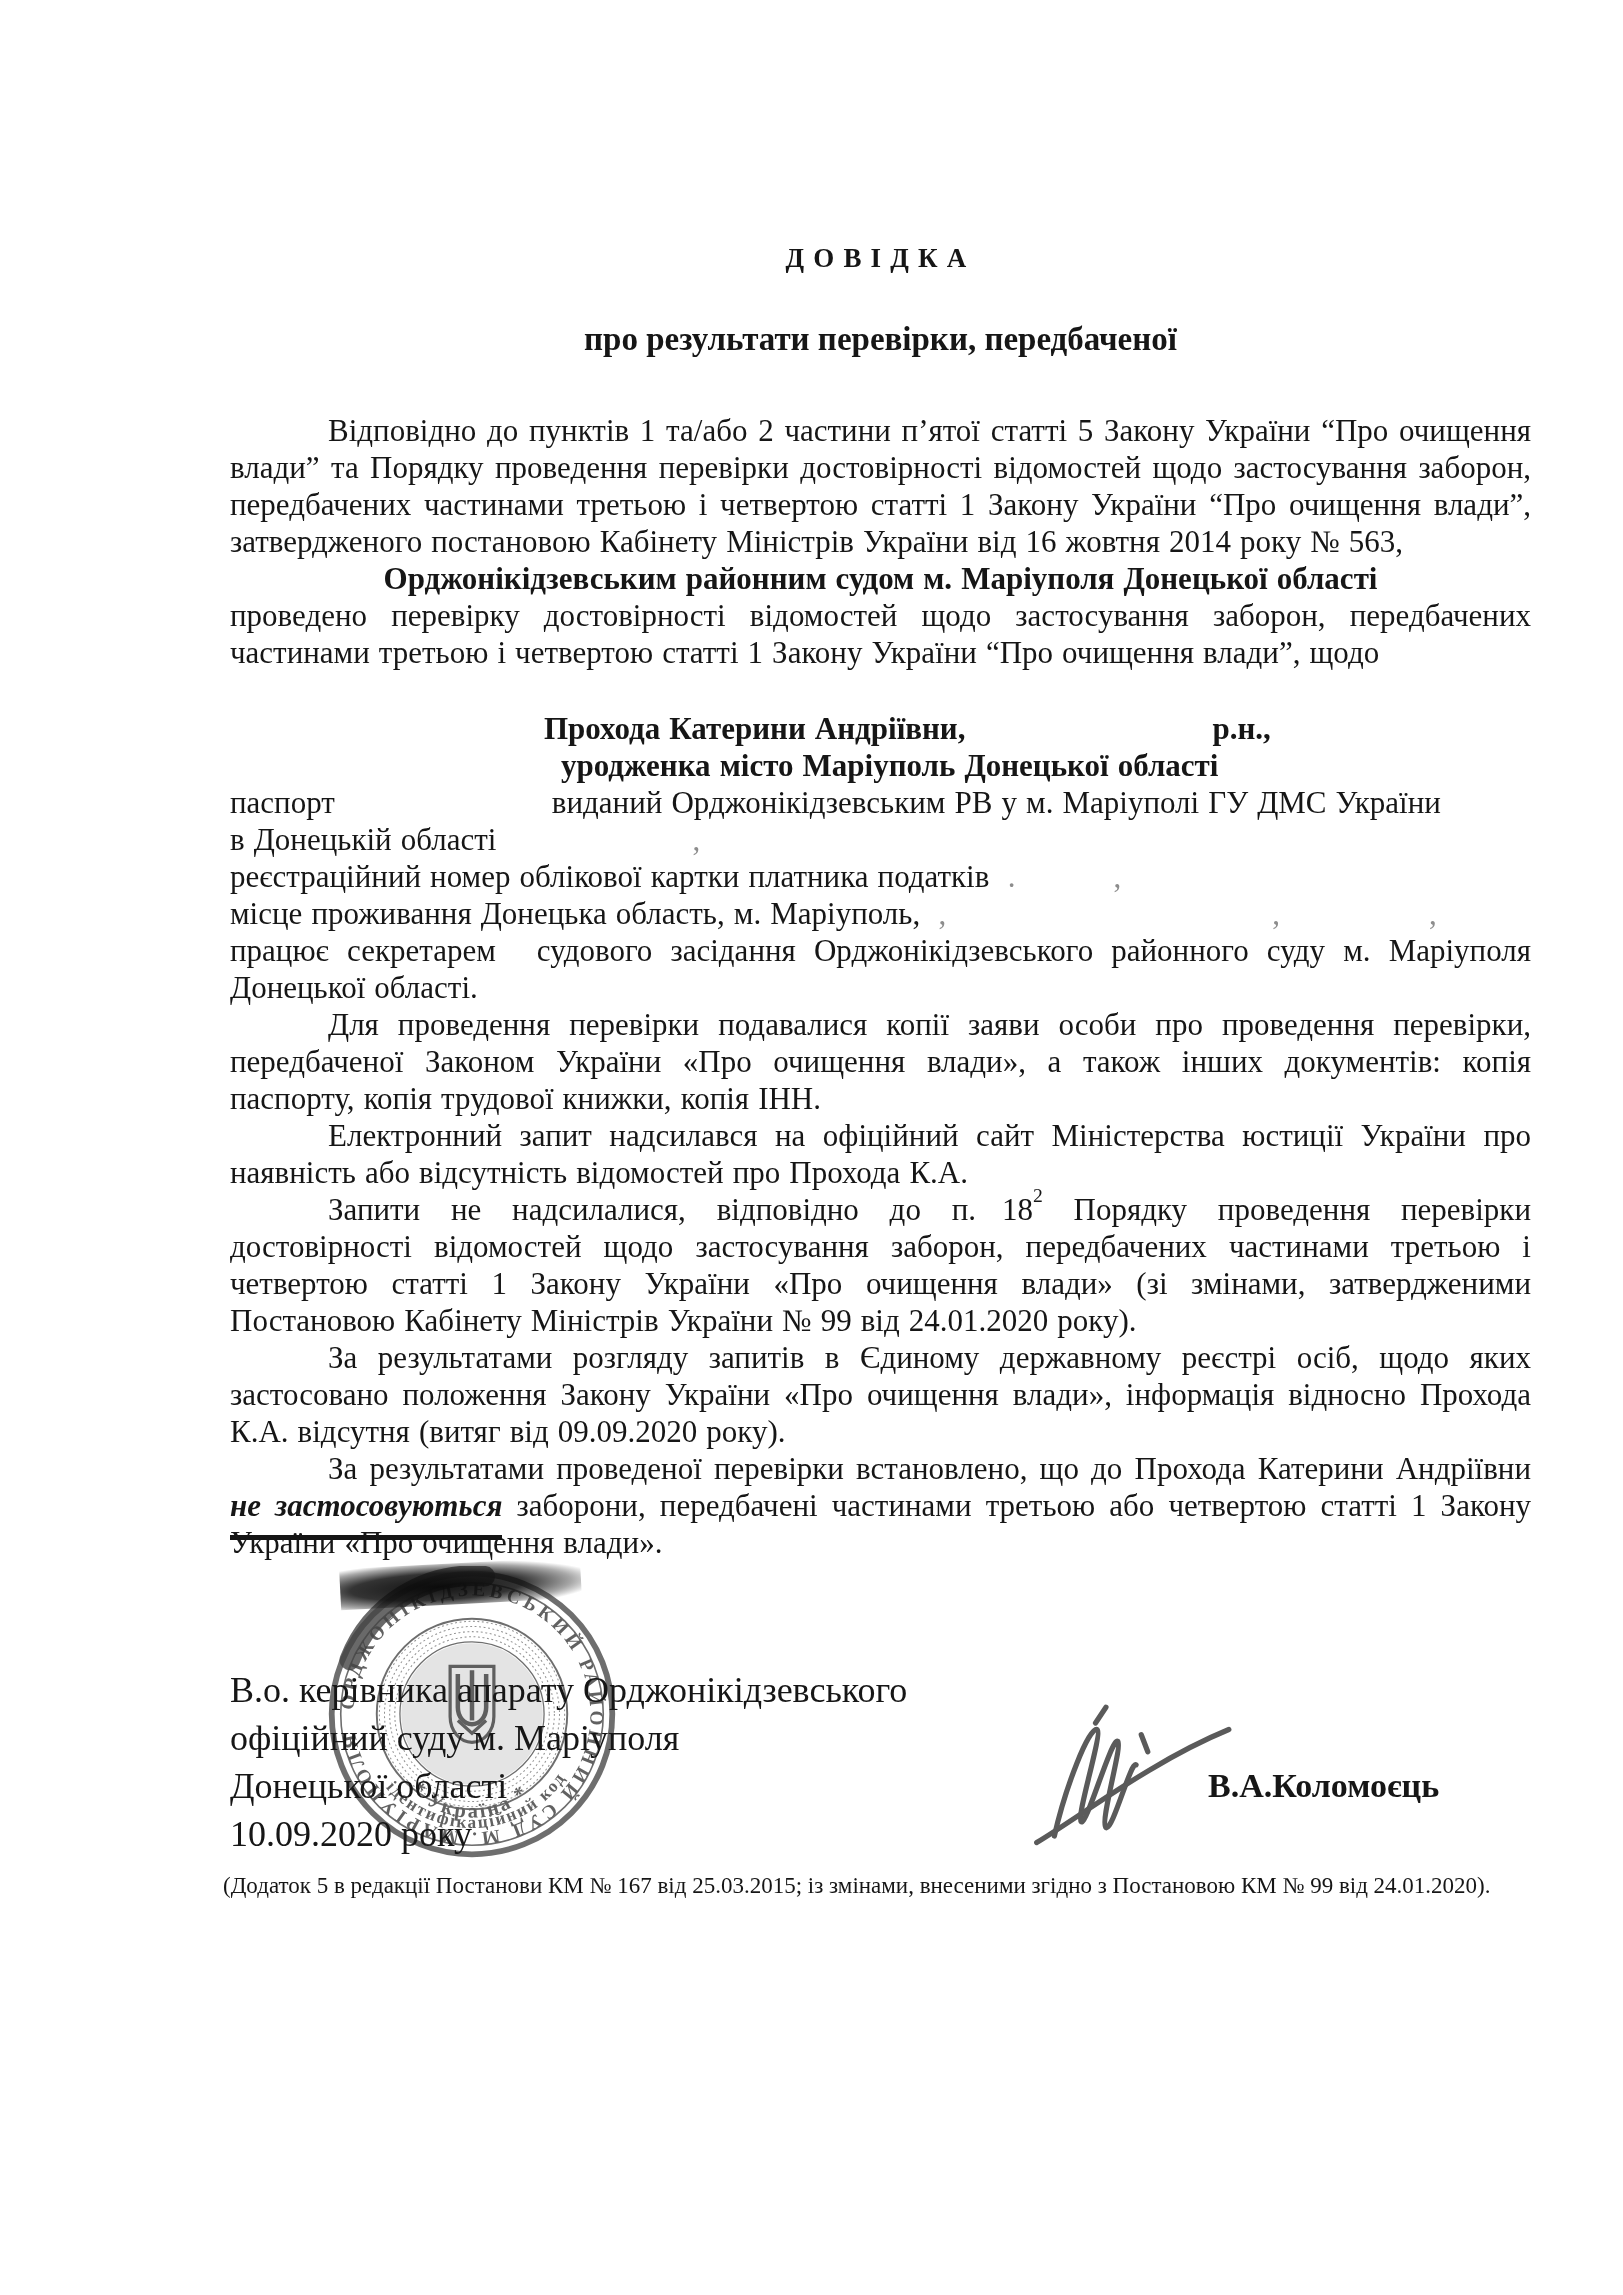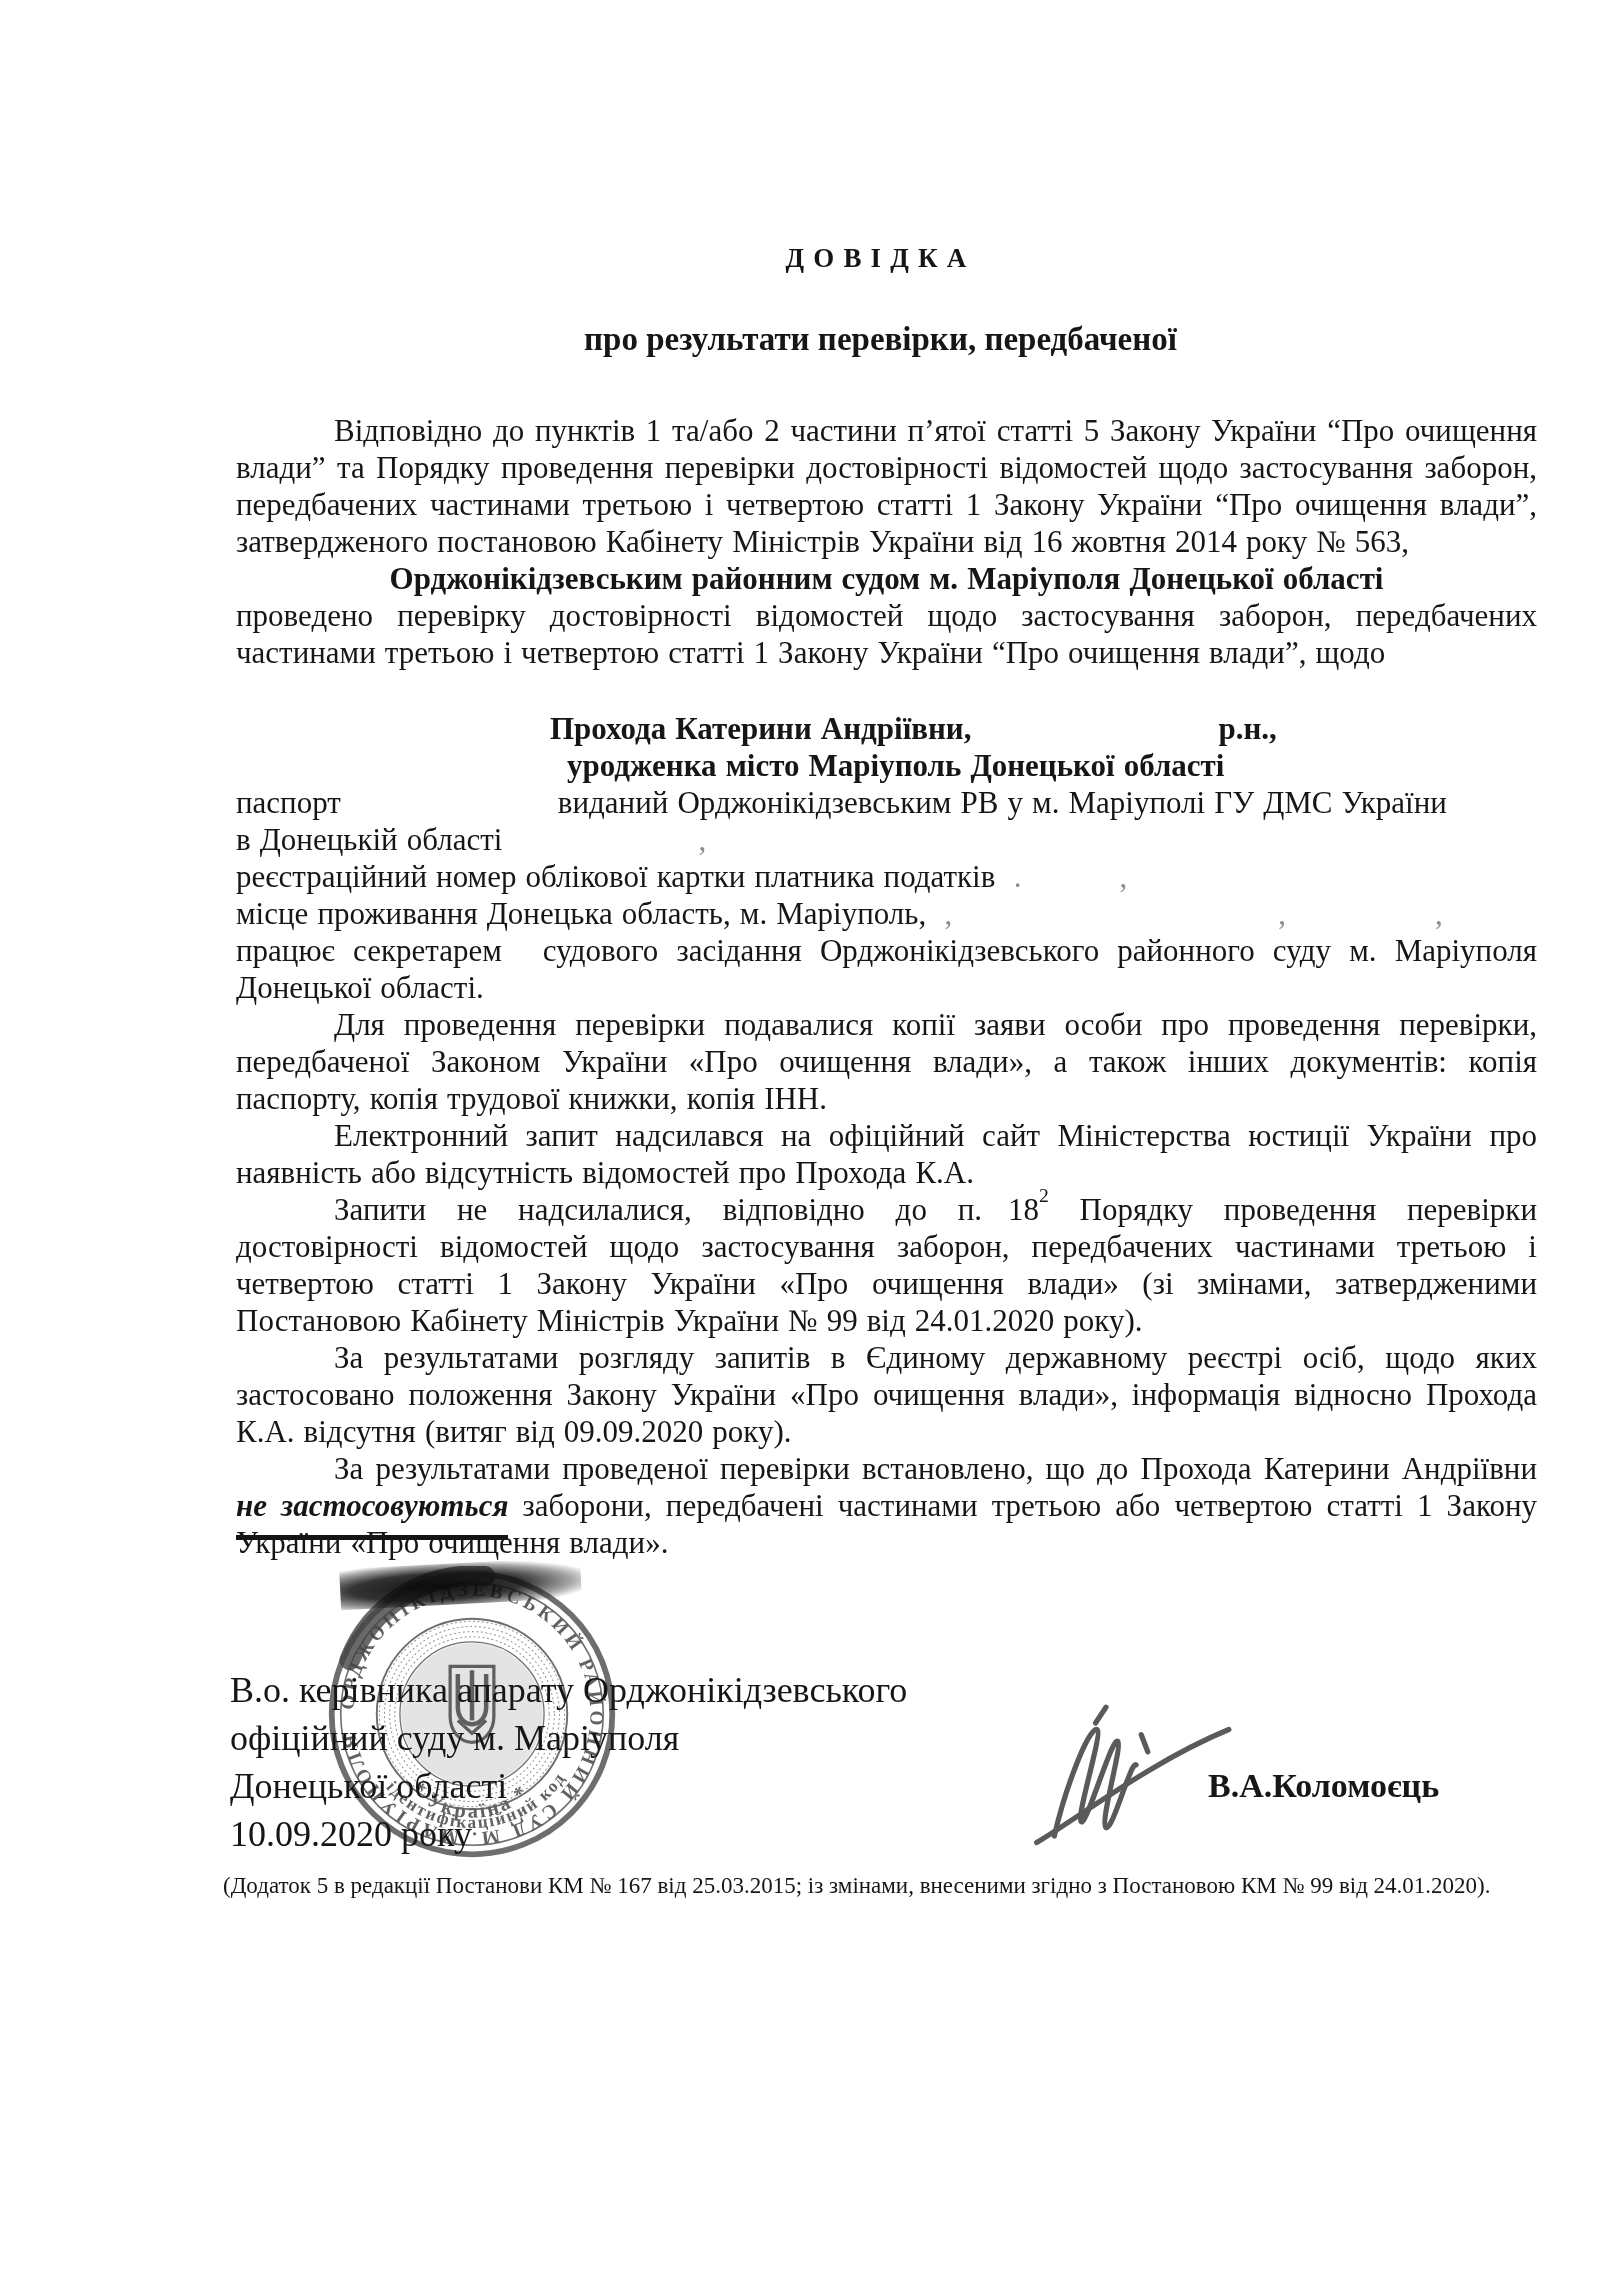--- a/index.html
+++ b/index.html
@@ -10,21 +10,21 @@
   }
   
   .corner-note{position:absolute;top:54px;right:93px;text-align:right;
     font-size:22px;line-height:38px;z-index:3;}
   
   .title-block{position:absolute;left:230px;top:243px;width:1301px;
     text-align:center;font-weight:bold;z-index:3;}
   .title-main{font-size:27px;letter-spacing:9.2px;margin-bottom:37px;}
   .title-sub{font-size:33px;line-height:56px;}
   
-  .body-text{position:absolute;left:236px;top:412px;width:1301px;
+  .body-text{position:absolute;left:230px;top:412px;width:1301px;
     font-size:31px;line-height:37px;z-index:3;word-spacing:1.3px;}
   .body-text p{margin:0;text-align:justify;}
   .body-text p.indent{text-indent:98px;}
   .center-bold{text-align:center;font-weight:bold;}
   .person-line{padding-left:314px;font-weight:bold;margin-top:39px;}
   .origin-line{padding-left:331px;font-weight:bold;}
   .label-line{text-align:left;}
   .igap{display:inline-block;height:0.7px;}
   .g380{width:247px;} .g430{width:217px;} .g300{width:196px;}
   .g150{width:98px;} .g30{width:18.3px;} .g500{width:326px;}

